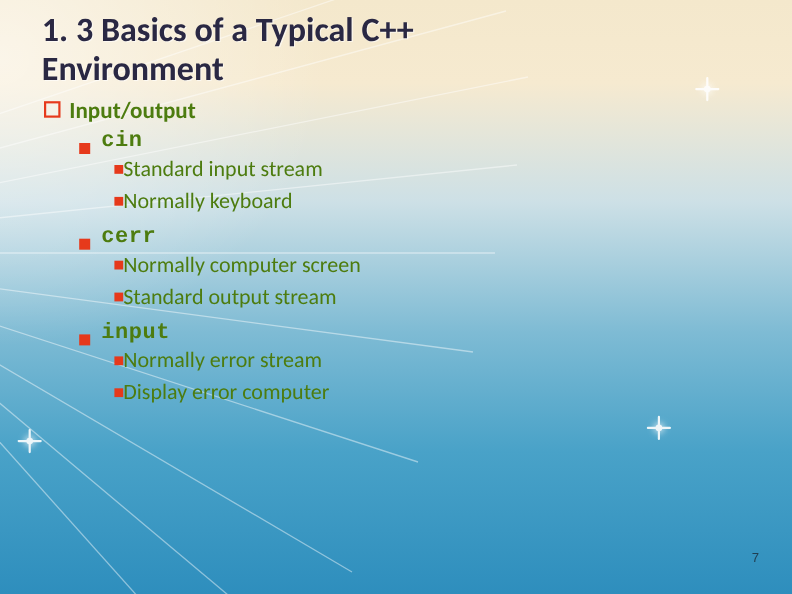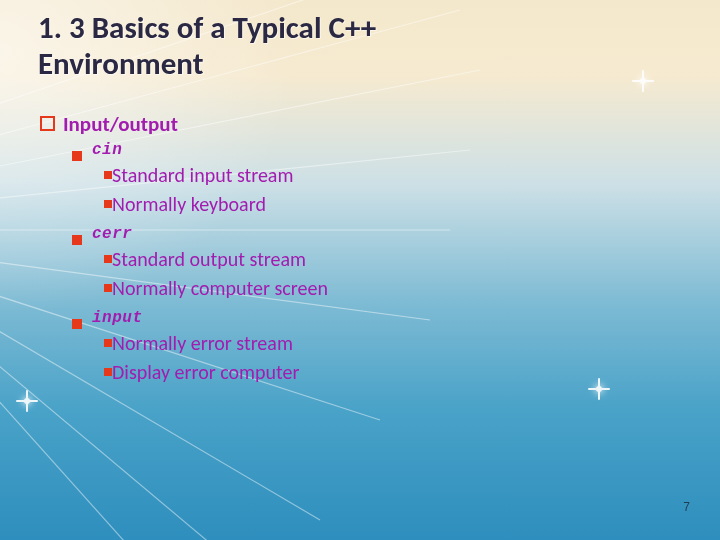--- a/index.html
+++ b/index.html
@@ -54,26 +54,26 @@
   }
 
   .title {
     font-family: "Gill Sans", "Gill Sans MT", "Segoe UI", Calibri, sans-serif;
     font-weight: 700;
     font-size: 31px;
     line-height: 1.15;
     color: #2a2843;
     text-shadow: 1px 1px 0 rgba(255,255,255,0.6);
     max-width: 460px;
-    margin-bottom: 30px;
+    margin-bottom: 6px;
   }
 
   .content {
     font-family: "Gill Sans", "Gill Sans MT", "Segoe UI", Calibri, sans-serif;
-    color: #a21caf;
+    color: #4d7c0f;
     font-size: 21px;
   }
 
   .lvl1 {
     margin-left: 2px;
     display: flex;
     align-items: flex-start;
     gap: 8px;
     font-weight: 700;
     margin-bottom: 4px;
@@ -81,26 +81,25 @@
   .lvl1 .bullet-box {
     width: 15px; height: 15px;
     border: 2px solid #e6391b;
     margin-top: 5px;
     flex: 0 0 auto;
   }
 
   .lvl2 {
     margin-left: 34px;
     display: flex;
-    align-items: flex-start;
+    align-items: flex-end;
     gap: 10px;
     font-weight: 700;
-    font-size: 16px;
+    font-size: 20px;
     margin-top: 2px;
-    font-style: italic;
   }
   .lvl2 + .lvl3group { margin-bottom: 6px; }
   .lvl2 .sq {
     width: 10px; height: 10px;
     background: #e6391b;
     margin-top: 10px;
     flex: 0 0 auto;
   }
   .code {
     font-family: "Courier New", Courier, monospace;
@@ -190,25 +189,25 @@
       </div>
     </div>
 
     <div class="lvl2">
       <span class="sq"></span>
       <span class="code">cerr</span>
     </div>
     <div class="lvl3group">
       <div class="lvl3">
         <span class="sq"></span>
+        <span>Normally computer screen</span>
+      </div>
+      <div class="lvl3">
+        <span class="sq"></span>
         <span>Standard output stream</span>
-      </div>
-      <div class="lvl3">
-        <span class="sq"></span>
-        <span>Normally computer screen</span>
       </div>
     </div>
 
     <div class="lvl2">
       <span class="sq"></span>
       <span class="code">input</span>
     </div>
     <div class="lvl3group">
       <div class="lvl3">
         <span class="sq"></span>

